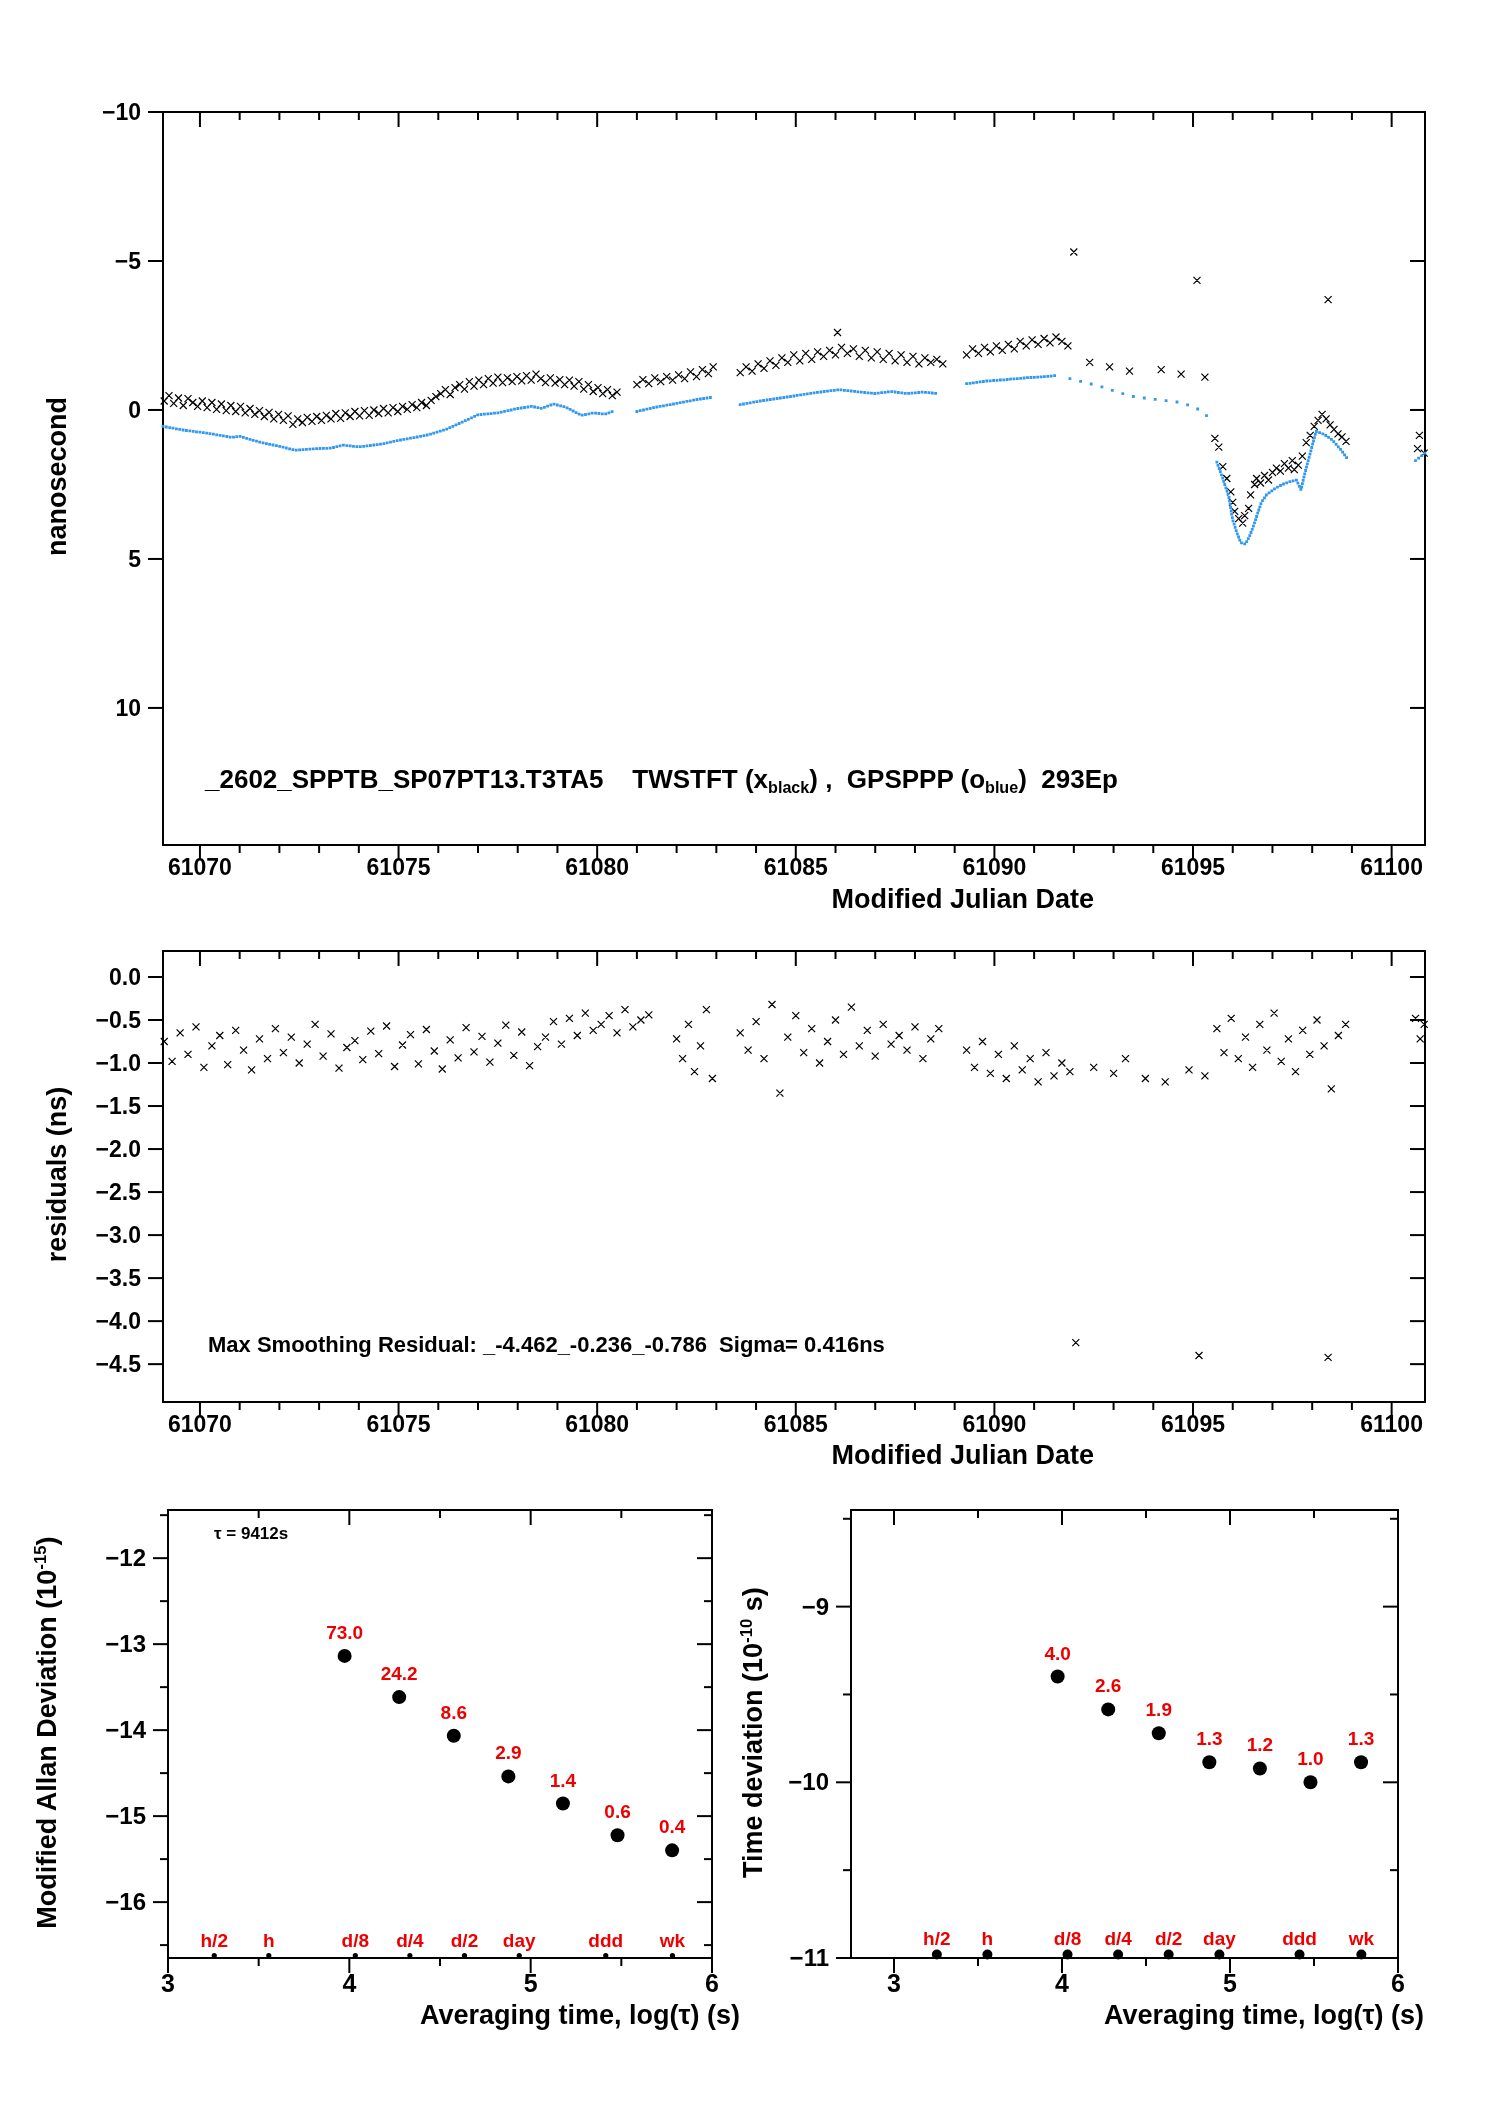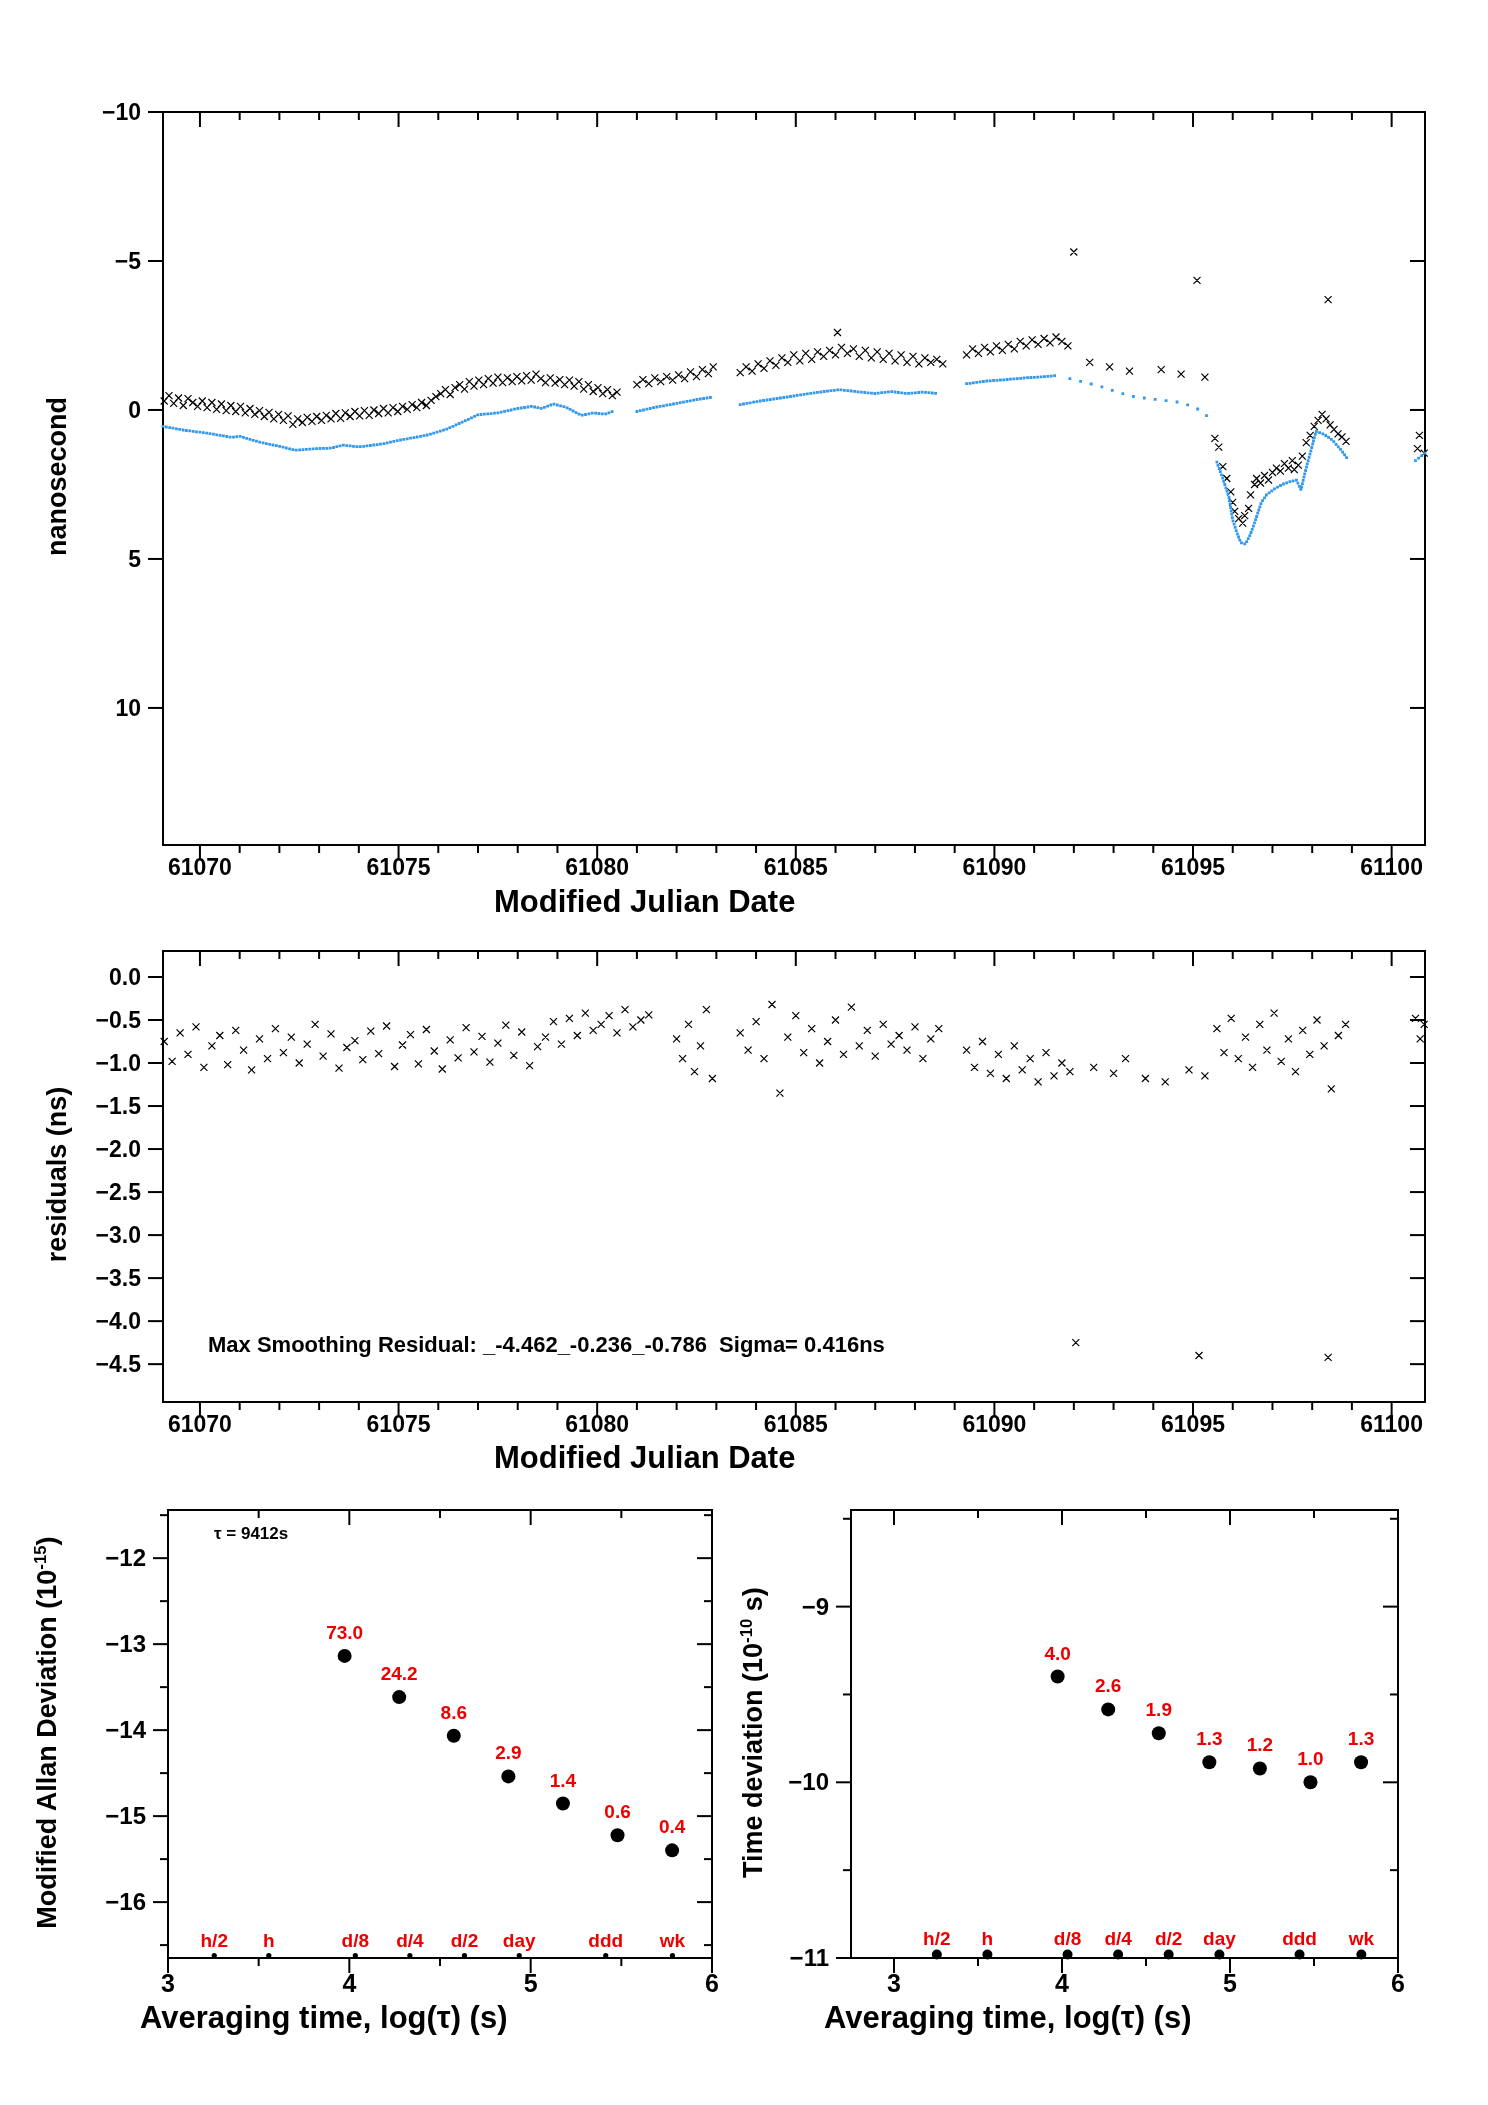--- a/index.html
+++ b/index.html
@@ -1,20 +1,20 @@
 <!DOCTYPE html>
 <html><head>
 <meta charset="utf-8">
 <style>
   html,body{margin:0;padding:0;background:#ffffff;}
   #figure{position:relative;width:1488px;height:2105px;background:#ffffff;overflow:hidden;
           font-family:"Liberation Sans","DejaVu Sans",sans-serif;color:#000;}
   #charts{position:absolute;left:0;top:0;}
   .overlay{position:absolute;font-weight:bold;white-space:pre;}
-  .xlab{width:600px;text-align:left;font-size:31px;}
+  .xlab{width:600px;text-align:right;font-size:27px;}
   .ylab{width:500px;text-align:center;font-size:27px;transform:rotate(-90deg);}
   .title{font-size:26px;}
   .note{font-size:22px;}
   .tau{font-size:17px;}
   .sub{font-size:0.62em;vertical-align:-0.3em;}
   .sup{font-size:0.62em;vertical-align:0.55em;}
 </style>
 </head>
 <body>
 
@@ -343,20 +343,21 @@
       <circle cx="1168.6833538083538" cy="1954.5" r="5" fill="#000"></circle>
       <text x="1168.6833538083538" y="1945" text-anchor="middle" font-size="19" font-weight="bold" fill="#ee0000">d/2</text>
       <circle cx="1219.418611793612" cy="1954.5" r="5" fill="#000"></circle>
       <text x="1219.418611793612" y="1945" text-anchor="middle" font-size="19" font-weight="bold" fill="#ee0000">day</text>
       <circle cx="1299.5534398034397" cy="1954.5" r="5" fill="#000"></circle>
       <text x="1299.5534398034397" y="1945" text-anchor="middle" font-size="19" font-weight="bold" fill="#ee0000">ddd</text>
       <circle cx="1361.3765356265355" cy="1954.5" r="5" fill="#000"></circle>
       <text x="1361.3765356265355" y="1945" text-anchor="middle" font-size="19" font-weight="bold" fill="#ee0000">wk</text>
     </svg>
 
+  <div class="overlay title" style="left:205px;top:764px;"><span>_2602_SPPTB_SP07PT13.T3TA5    TWSTFT (x</span><span class="sub">black</span><span>) ,  GPSPPP (o</span><span class="sub">blue</span><span>)  293Ep</span></div>
   <div class="overlay ylab" style="left:-193px;top:461px;"><span>nanosecond</span></div>
   <div class="overlay xlab" style="left:494px;top:884px;">Modified Julian Date</div>
 
   <div class="overlay ylab" style="left:-193px;top:1159px;"><span>residuals (ns)</span></div>
   <div class="overlay xlab" style="left:494px;top:1440px;">Modified Julian Date</div>
   <div class="overlay note" style="left:200px;top:1332px;margin-left:8px;">Max Smoothing Residual: _-4.462_-0.236_-0.786  Sigma= 0.416ns</div>
 
   <div class="overlay ylab" style="left:-203px;top:1717px;"><span>Modified Allan Deviation (10</span><span class="sup">-15</span><span>)</span></div>
   <div class="overlay xlab" style="left:140px;top:2000px;">Averaging time, log(τ) (s)</div>
   <div class="overlay tau" style="left:214px;top:1524px;">τ = 9412s</div>

